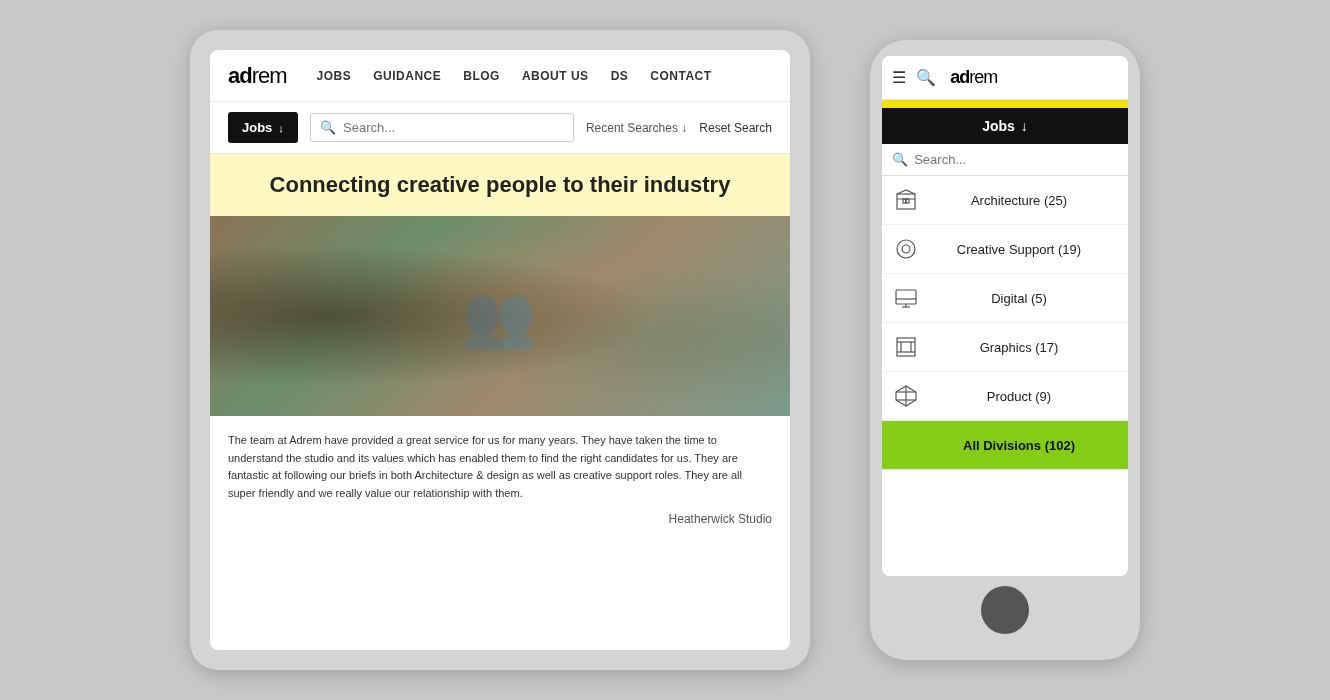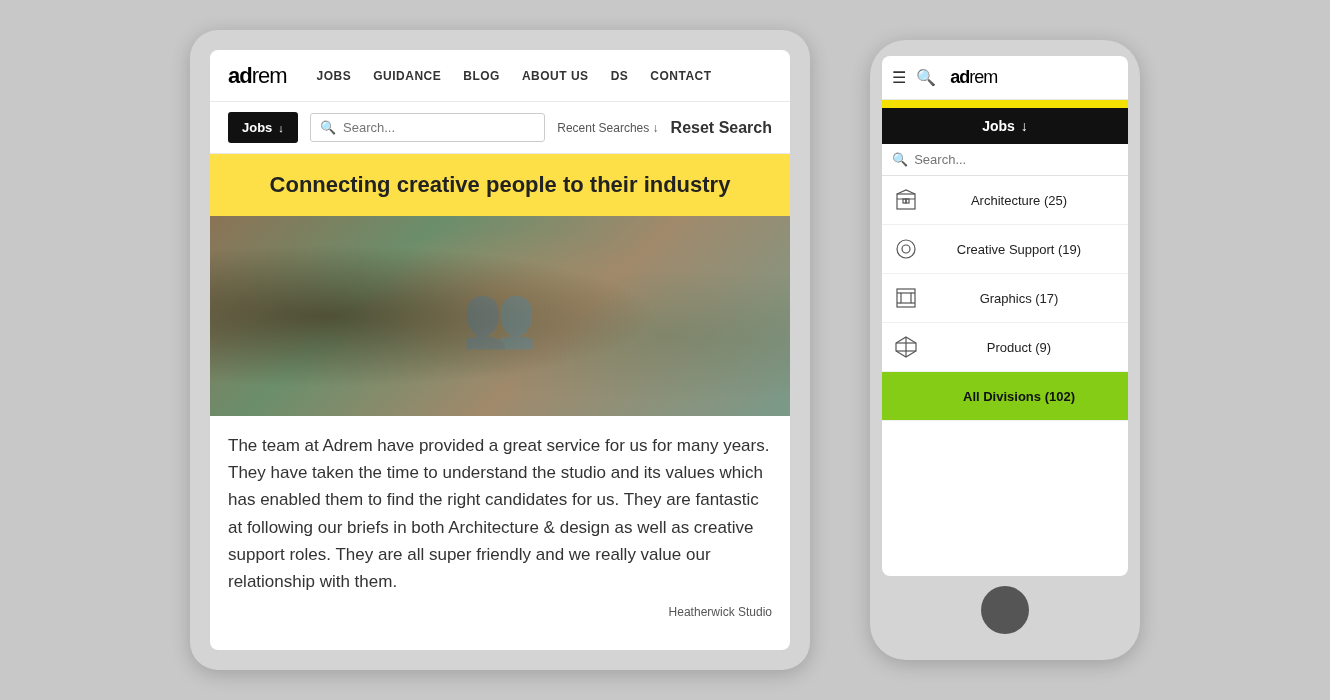--- a/index.html
+++ b/index.html
@@ -103,28 +103,28 @@
       width: 100%;
       background: transparent;
     }
     .search-icon-sm { color: #999; font-size: 13px; }
     .recent-searches {
       font-size: 12px;
       color: #555;
       white-space: nowrap;
     }
     .reset-search {
-      font-size: 16px;
+      font-size: 12px;
       color: #333;
-      font-weight: 700;
+      font-weight: 400;
       white-space: nowrap;
       cursor: pointer;
     }
     .tablet-hero {
-      background: #fde047;
+      background: #fef9c3;
       padding: 18px 20px;
       flex-shrink: 0;
     }
     .tablet-hero h1 {
       font-size: 22px;
       font-weight: 900;
       color: #222;
       text-align: center;
     }
     .tablet-image-placeholder {
@@ -152,21 +152,21 @@
       transform: translate(-50%, -50%);
       font-size: 60px;
       opacity: 0.2;
     }
     .tablet-testimonial {
       padding: 16px 18px;
       flex: 1;
       overflow: hidden;
     }
     .tablet-testimonial p {
-      font-size: 17px;
+      font-size: 11px;
       color: #333;
       line-height: 1.6;
       margin-bottom: 8px;
     }
     .tablet-testimonial .studio-name {
       font-size: 12px;
       color: #555;
       font-style: normal;
       text-align: right;
     }
@@ -382,20 +382,31 @@
       <div class="dropdown-item">
         <div class="cat-icon">
           <svg viewBox="0 0 24 24">
               <circle cx="12" cy="12" r="9"></circle>
               <circle cx="12" cy="12" r="4"></circle>
             </svg>
         </div>
         <span class="cat-label">Creative Support (19)</span>
       </div>
 
+      <div class="dropdown-item">
+        <div class="cat-icon">
+          <svg viewBox="0 0 24 24">
+              <rect x="2" y="4" width="20" height="14" rx="1"></rect>
+              <line x1="8" y1="21" x2="16" y2="21"></line>
+              <line x1="12" y1="18" x2="12" y2="21"></line>
+              <line x1="2" y1="13" x2="22" y2="13"></line>
+            </svg>
+        </div>
+        <span class="cat-label">Digital (5)</span>
+      </div>
 
       <div class="dropdown-item">
         <div class="cat-icon">
           <svg viewBox="0 0 24 24">
               <rect x="3" y="3" width="18" height="18"></rect>
               <rect x="7" y="7" width="10" height="10"></rect>
               <line x1="3" y1="7" x2="7" y2="7"></line>
               <line x1="3" y1="17" x2="7" y2="17"></line>
               <line x1="17" y1="7" x2="21" y2="7"></line>
               <line x1="17" y1="17" x2="21" y2="17"></line>

